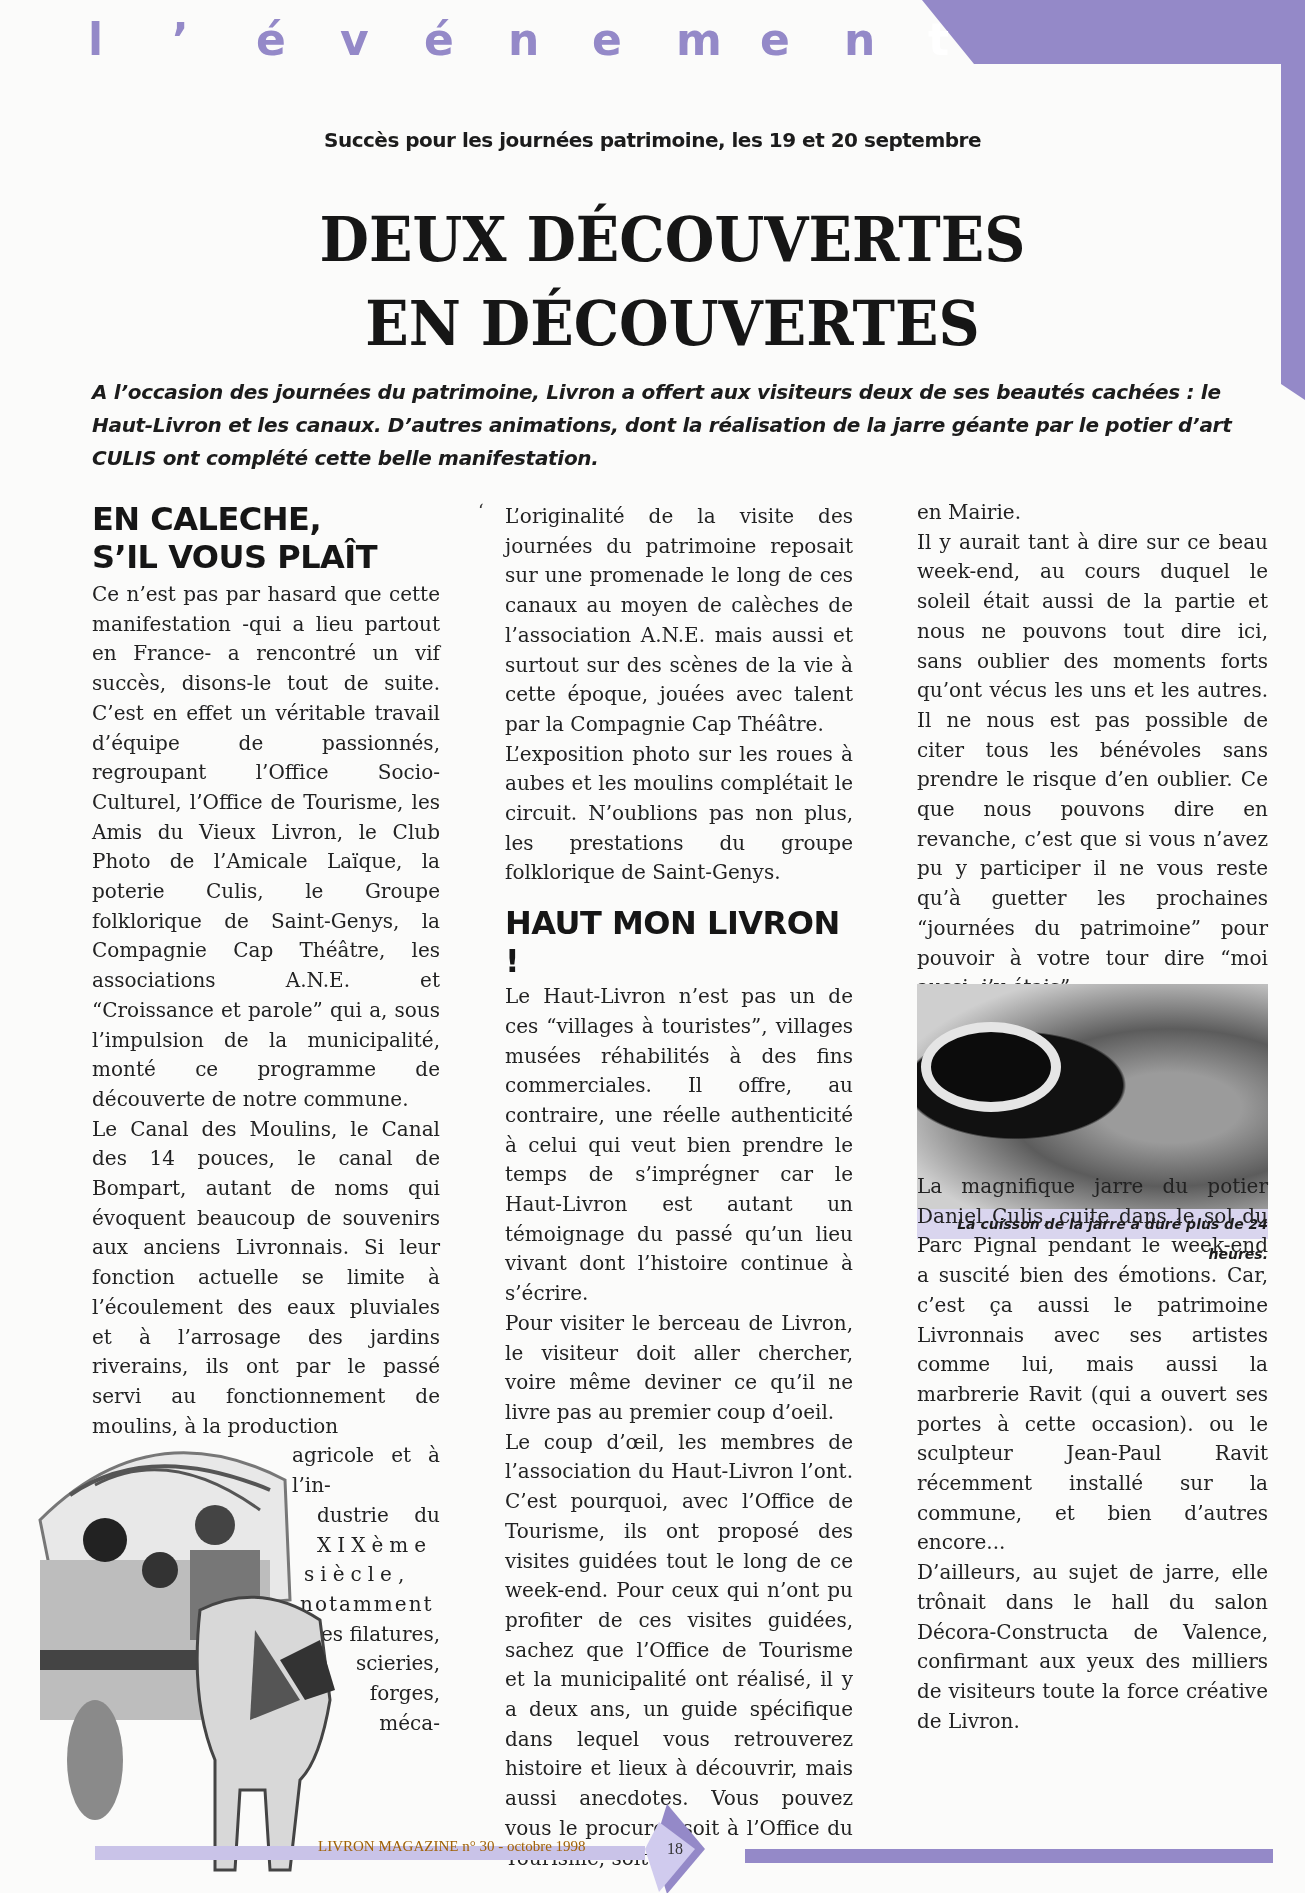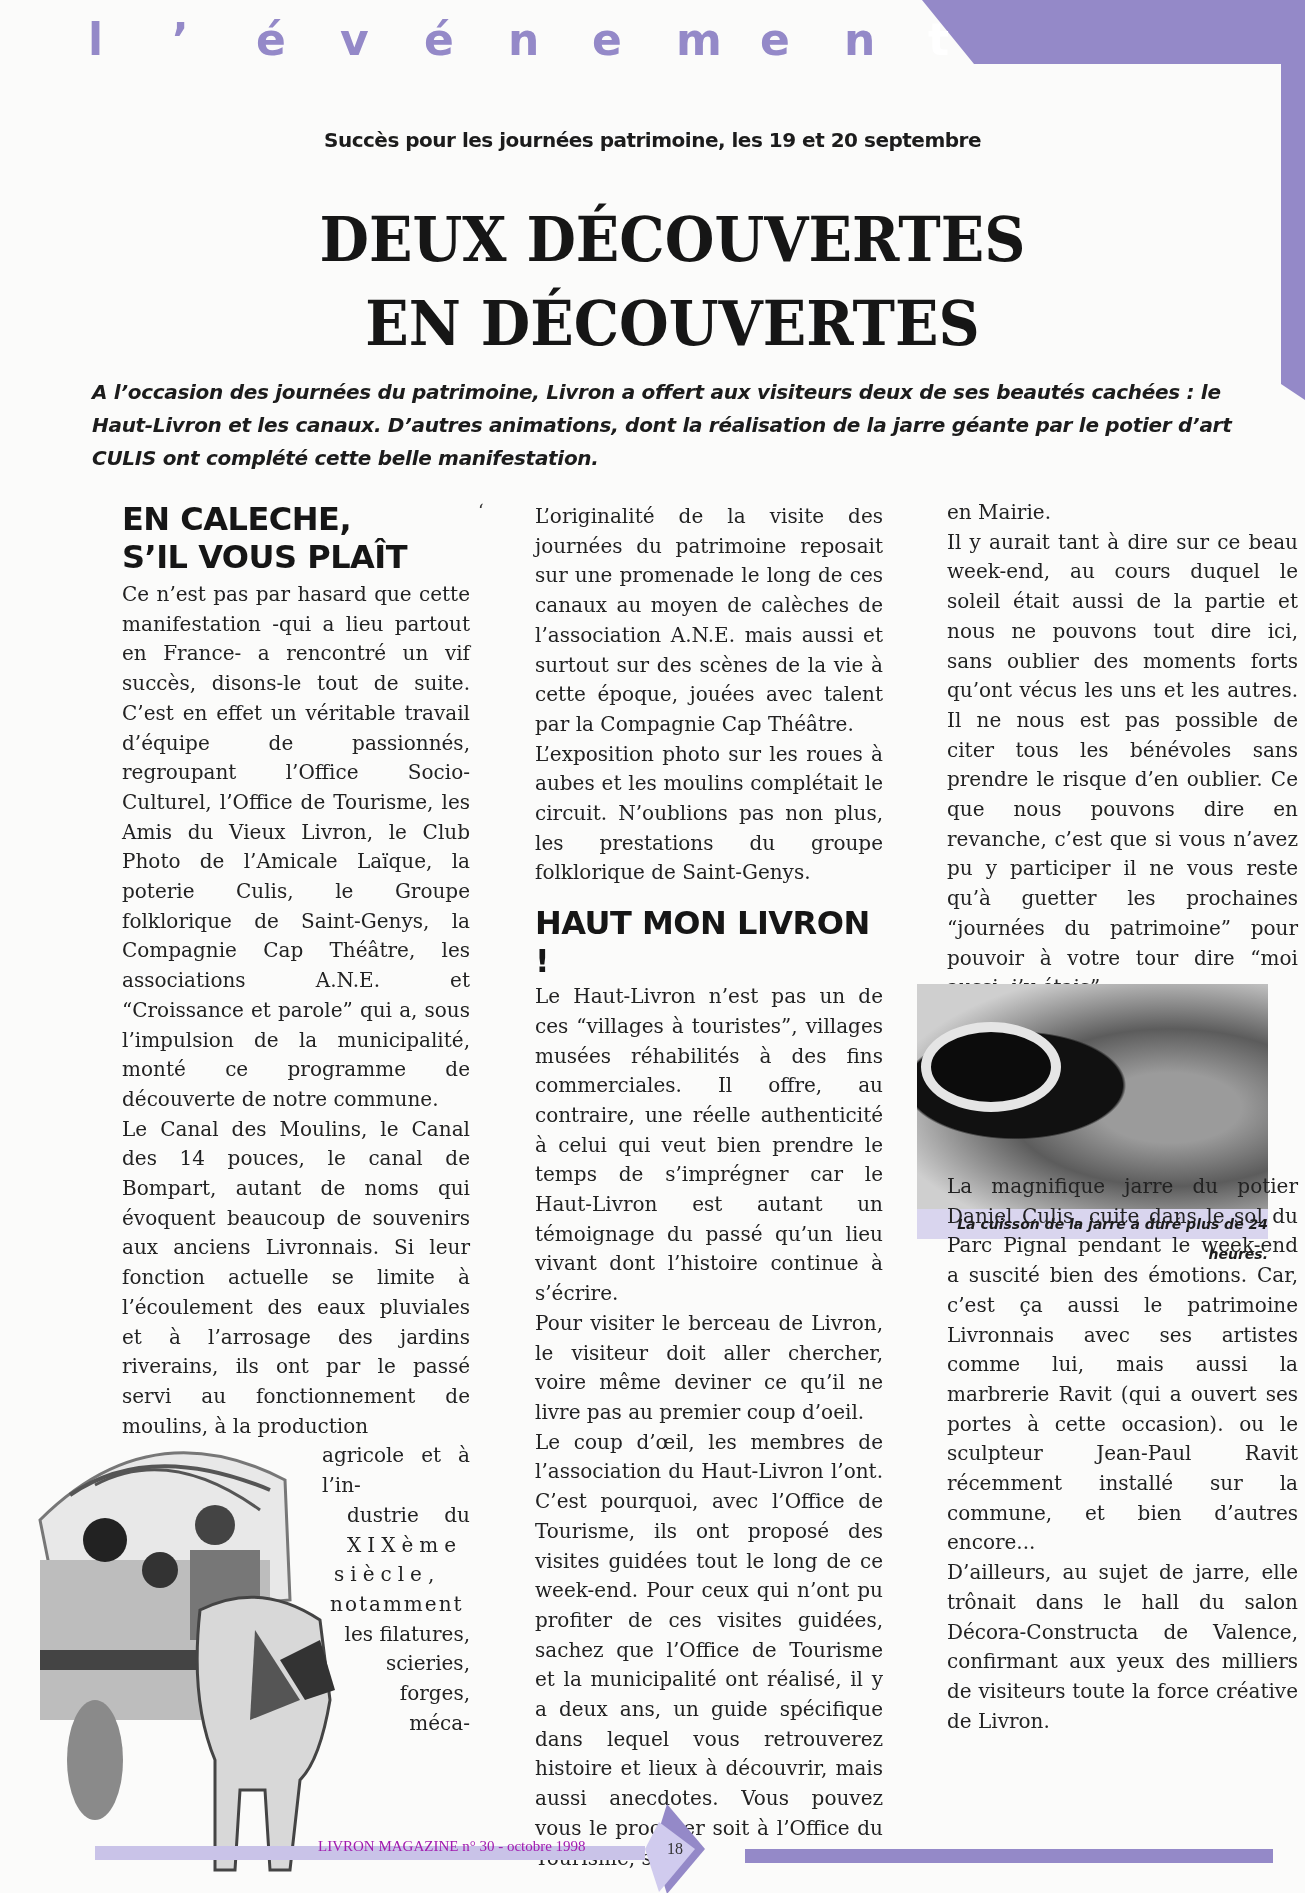--- a/index.html
+++ b/index.html
@@ -41,21 +41,21 @@
   }
   .chapo {
     position: absolute; top: 376px; left: 92px; width: 1180px;
     font-family: "DejaVu Sans", sans-serif; font-weight: bold; font-style: italic;
     font-size: 20px; line-height: 33px; color: #1c1c1c; letter-spacing: -0.3px;
   }
 
   .col {
     position: absolute; top: 500px;
     font-family: "DejaVu Serif", serif; font-size: 20px; line-height: 29.7px;
-    text-align: justify; color: #222; margin-left: 30px;
+    text-align: justify; color: #222;
   }
   .col p { margin: 0; }
   .col h2 {
     margin: 0; font-family: "DejaVu Sans", sans-serif; font-weight: bold;
     font-size: 32px; line-height: 38px; letter-spacing: -0.5px; color: #161616;
     text-align: left;
   }
   .col1 { left: 92px; width: 348px; }
   .col1 h2 { margin-bottom: 4px; }
   .col2 { left: 505px; width: 348px; top: 502px; }
@@ -89,21 +89,21 @@
     font-family: "DejaVu Sans", sans-serif; font-weight: bold; font-style: italic;
     font-size: 14px; line-height: 30px; color: #1c1c1c;
   }
 
   .footer-bar-left {
     position: absolute; top: 1846px; left: 95px; width: 550px; height: 14px;
     background: #c9c3e8;
   }
   .footer-text {
     position: absolute; top: 1838px; left: 318px;
-    font-family: "Liberation Serif", serif; font-size: 15px; color: #a21caf;
+    font-family: "Liberation Serif", serif; font-size: 15px; color: #a16207;
   }
   .page-diamond {
     position: absolute; top: 1804px; left: 645px; width: 78px; height: 90px;
   }
   .page-num {
     position: absolute; top: 1840px; left: 660px; width: 30px; text-align: center;
     font-family: "Liberation Serif", serif; font-size: 16px; color: #333;
   }
   .footer-bar-right {
     position: absolute; top: 1849px; left: 745px; width: 528px; height: 14px;

